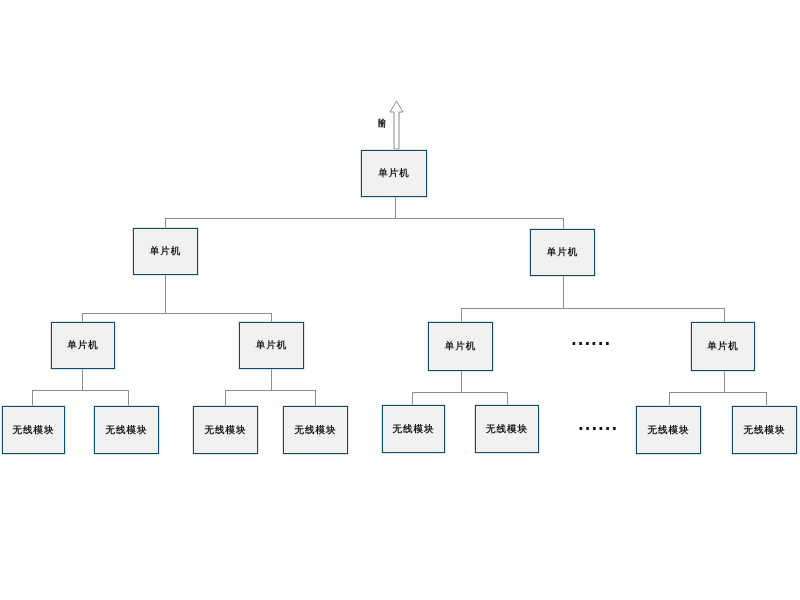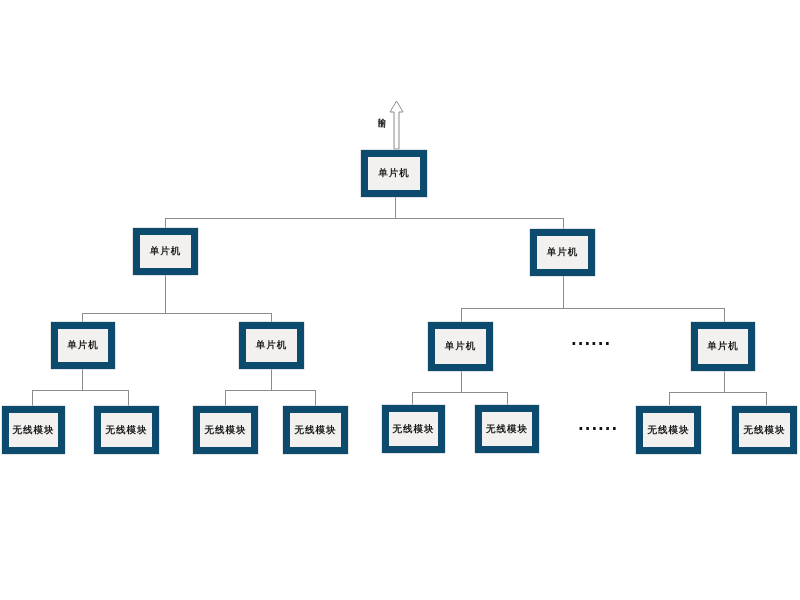--- a/index.html
+++ b/index.html
@@ -12,21 +12,21 @@
     position: relative;
     width: 800px;
     height: 600px;
     background: #ffffff;
     overflow: hidden;
   }
   .node {
     position: absolute;
     box-sizing: border-box;
     background: #f2f1ef;
-    border: 7px solid #0c4a6e;
+    border: 1px solid #0c4a6e;
     display: flex;
     align-items: center;
     justify-content: center;
     box-shadow: 0 0 0 0.5px #c9c9c9;
   }
   .node span {
     font-size: 9.5px;
     font-weight: bold;
     color: #1a1a1a;
     letter-spacing: 1px;

